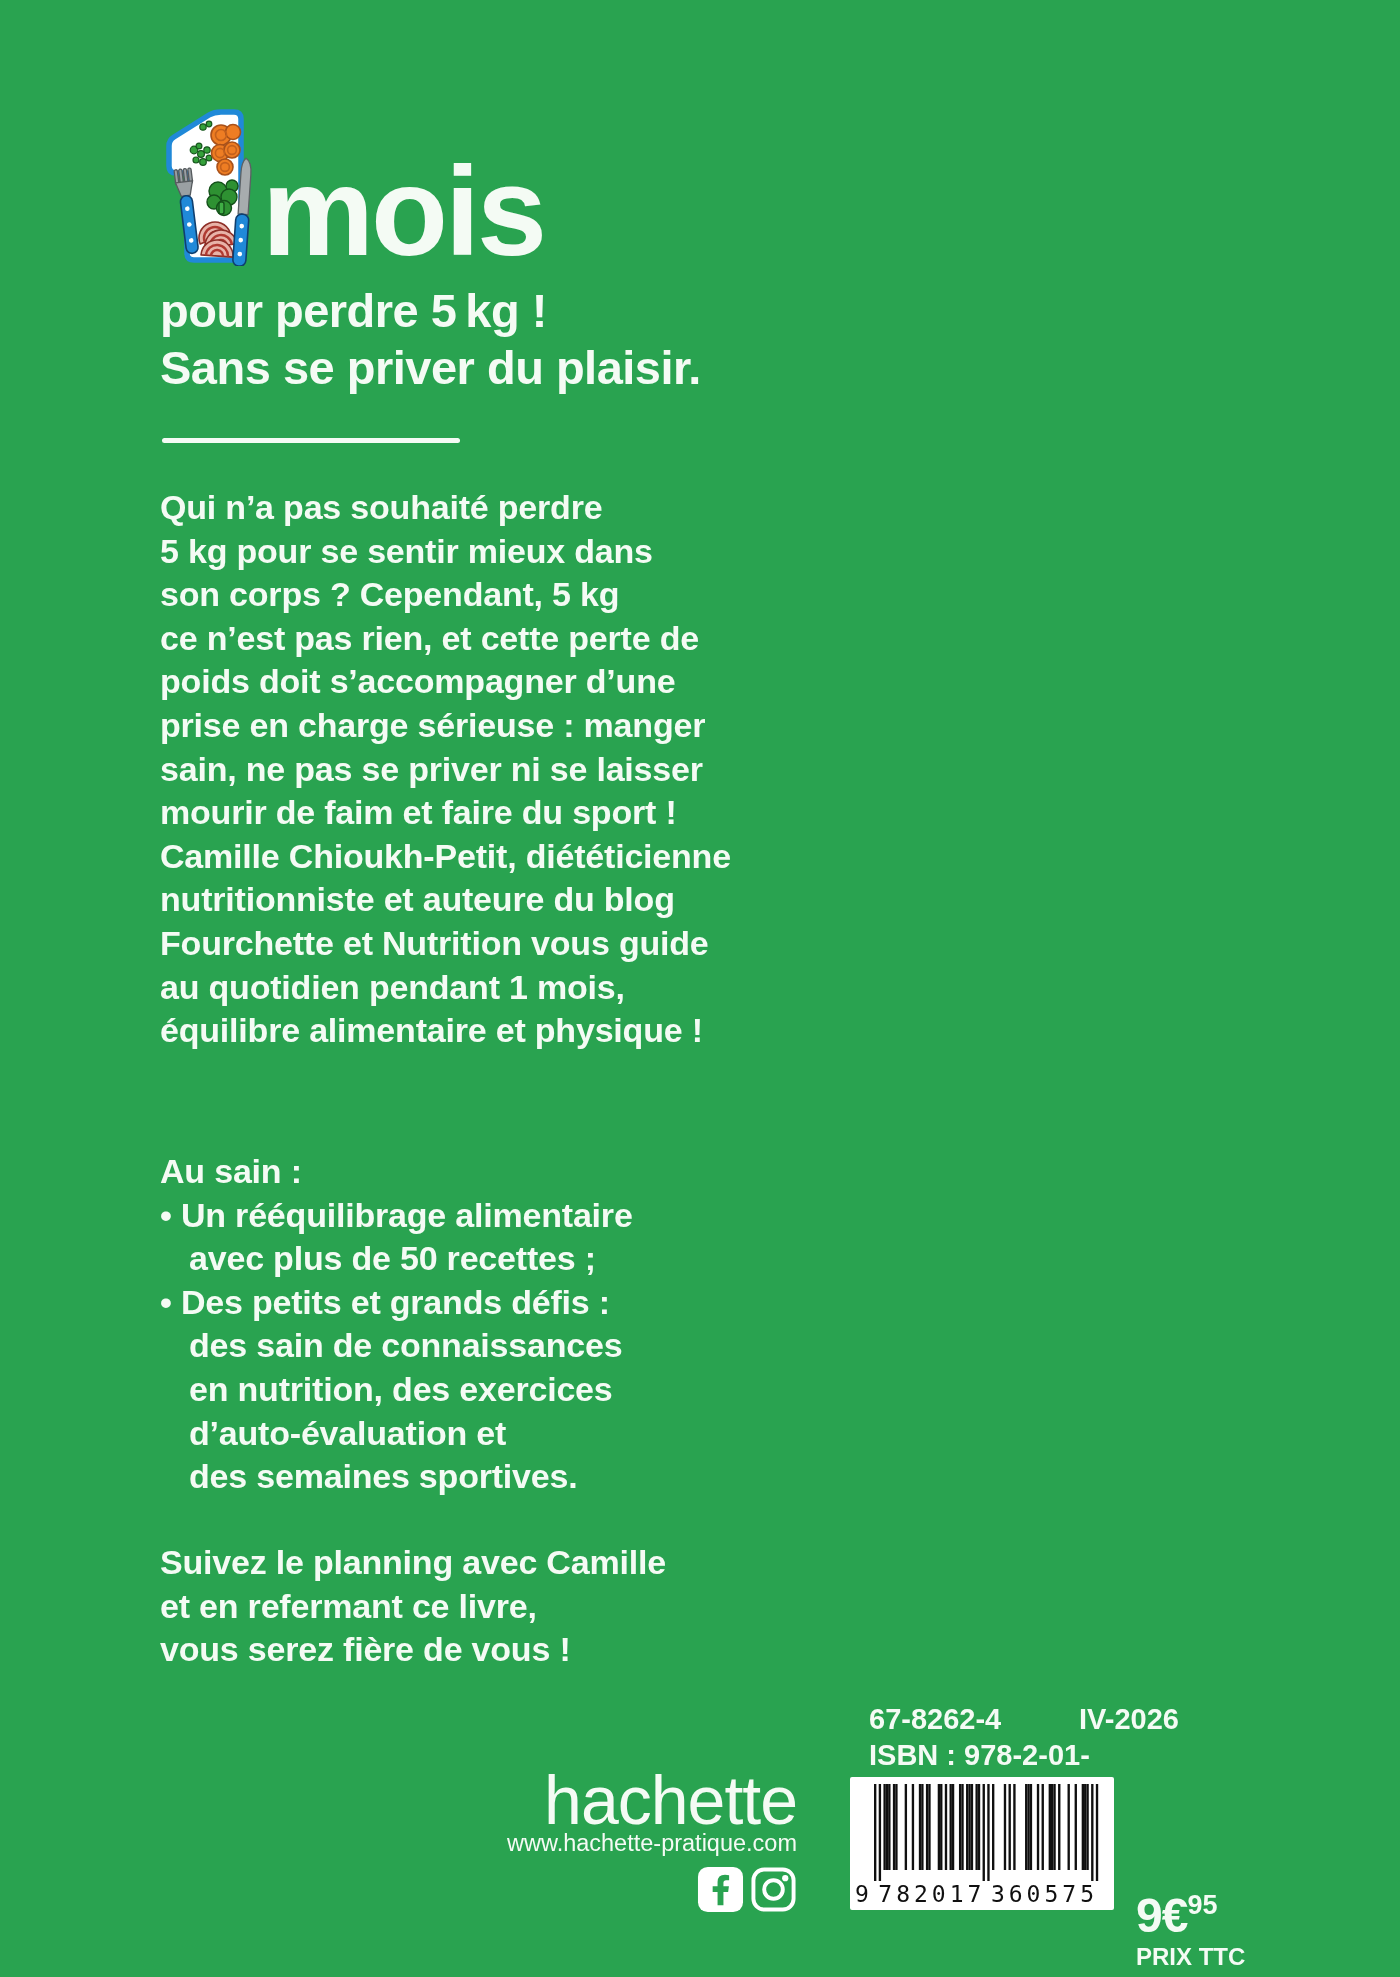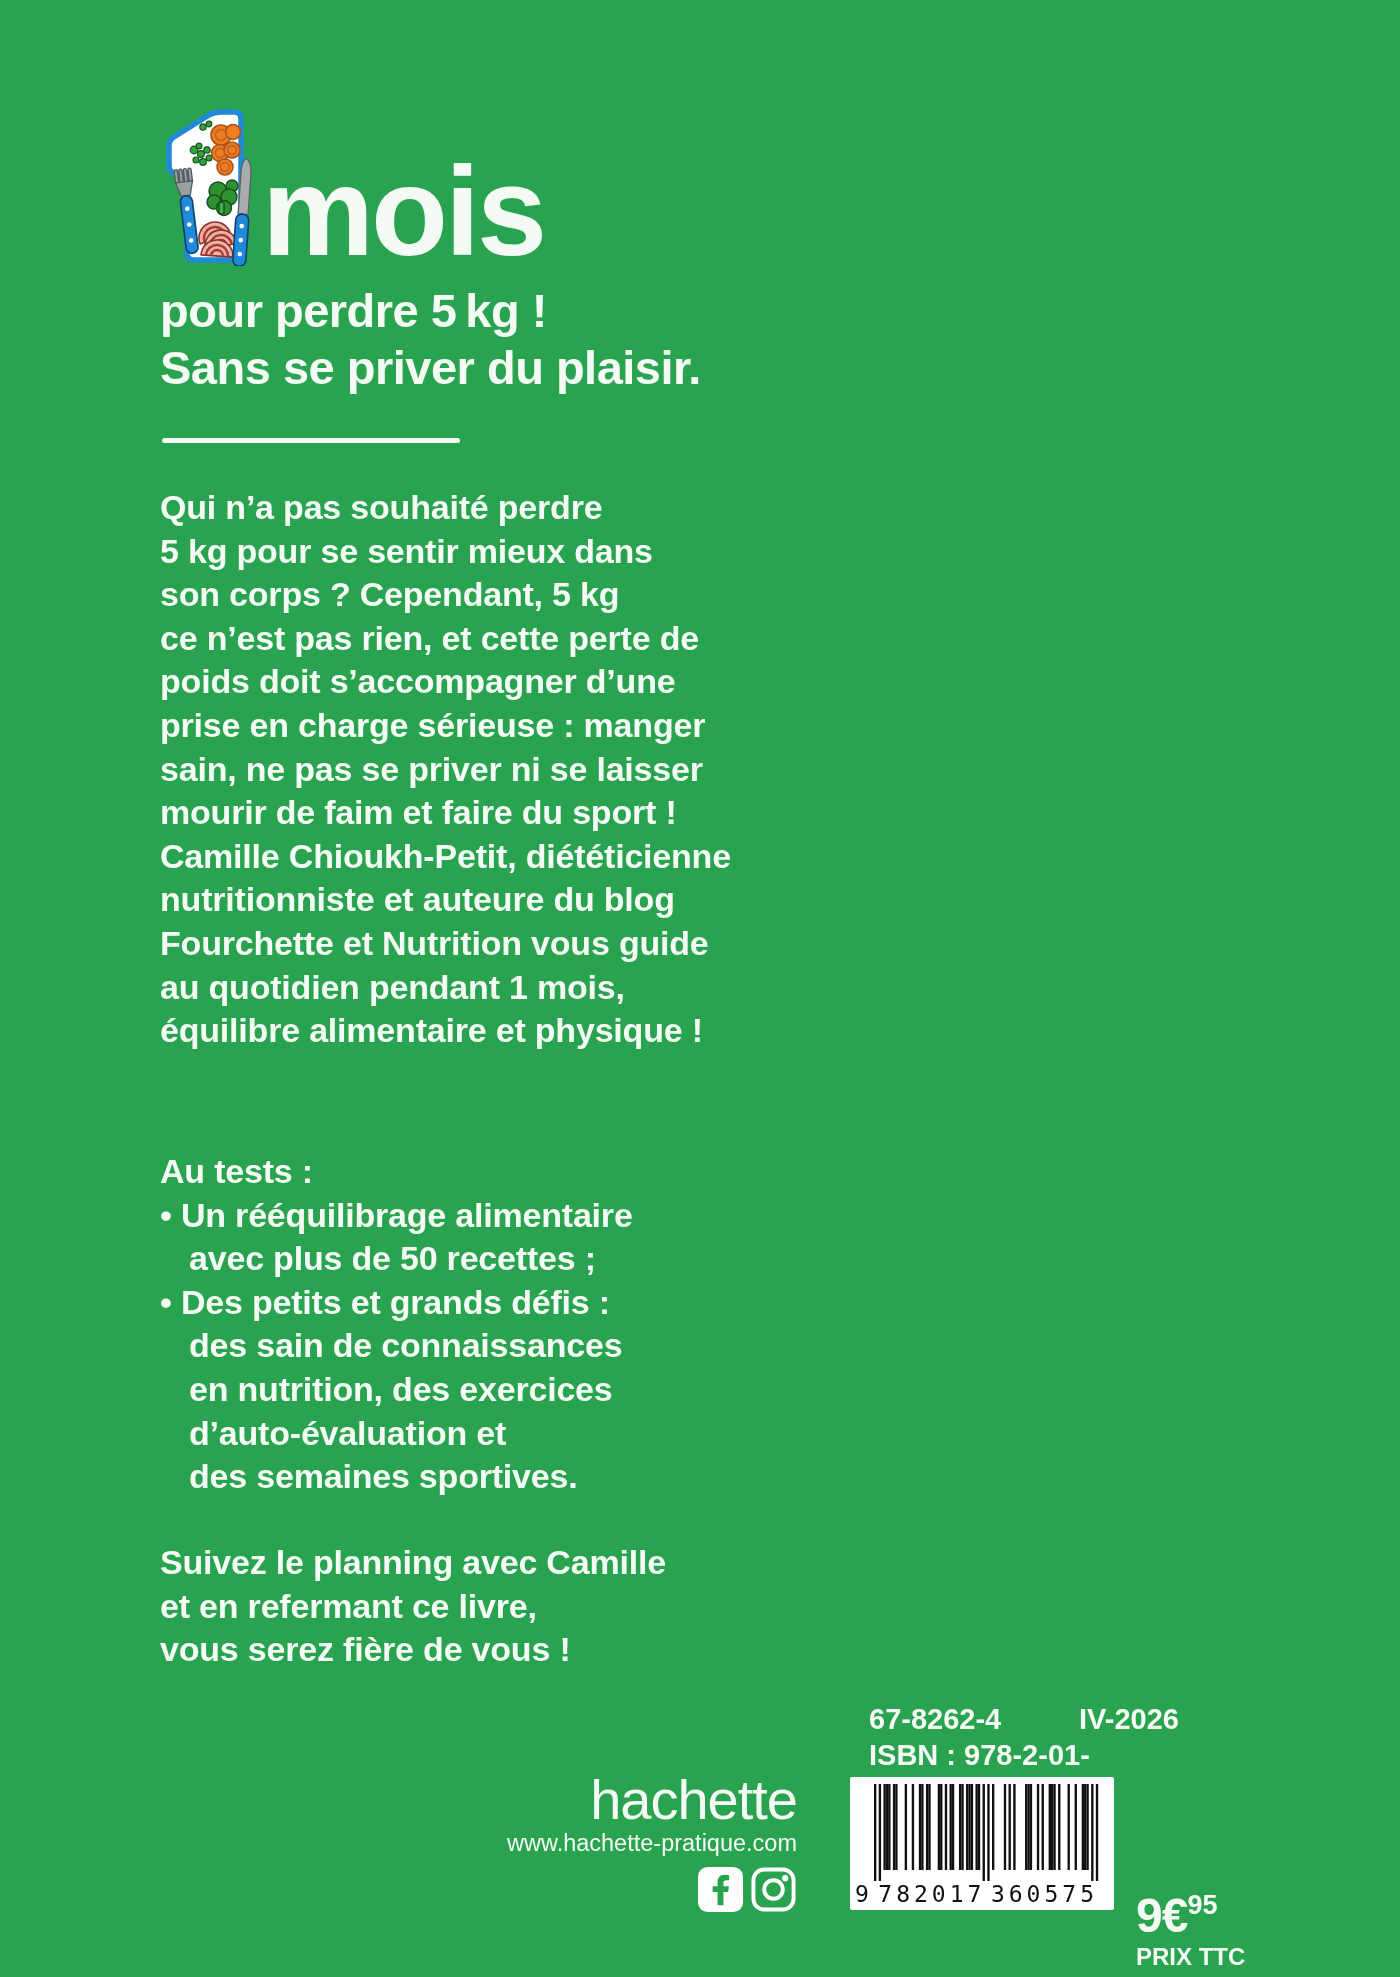--- a/index.html
+++ b/index.html
@@ -37,21 +37,21 @@
     position:absolute;left:837px;top:1703px;width:310px;
     font-size:29px;font-weight:bold;line-height:33px;margin-left:32px;
   }
   .codes-row{display:flex;justify-content:space-between;}
   .codes-isbn{margin-top:3px;}
   
   .publisher{
     position:absolute;right:603px;top:1772px;
     display:flex;flex-direction:column;align-items:flex-end;
   }
-  .publisher-name{font-size:56px;line-height:56px;font-weight:normal;letter-spacing:-1px;}
+  .publisher-name{font-size:68px;line-height:56px;font-weight:normal;letter-spacing:-1px;}
   .publisher-site{font-size:23.5px;line-height:26px;font-weight:normal;margin-top:2px;}
   .social-row{display:flex;gap:6px;margin-top:10px;}
   .social-row svg{width:47px;height:47px;display:block;}
   
   .barcode-box{
     position:absolute;left:850px;top:1777px;width:264px;height:133px;
     background:#ffffff;border-radius:2px;
   }
   .barcode-bars{position:absolute;left:14px;top:7px;}
   .barcode-digits{
@@ -173,21 +173,21 @@
       <div>sain, ne pas se priver ni se laisser</div>
       <div>mourir de faim et faire du sport !</div>
       <div>Camille Chioukh-Petit, diététicienne</div>
       <div>nutritionniste et auteure du blog</div>
       <div>Fourchette et Nutrition vous guide</div>
       <div>au quotidien pendant 1 mois,</div>
       <div>équilibre alimentaire et physique !</div>
     </div>
 
   <div class="copy menu">
-    <div>Au tests :</div>
+    <div>Au sain :</div>
     <div id="menu-list">
         <div class="bullet-item">
           <div>• Un rééquilibrage alimentaire</div>
           <div>avec plus de 50 recettes ;</div>
         </div>
         <div class="bullet-item">
           <div>• Des petits et grands défis :</div>
           <div>des sain de connaissances</div>
           <div>en nutrition, des exercices</div>
           <div>d’auto-évaluation et</div>

